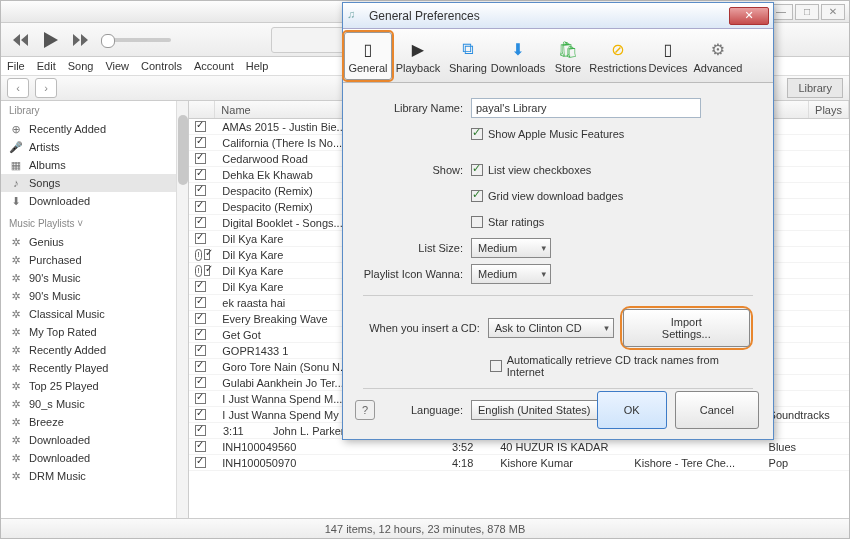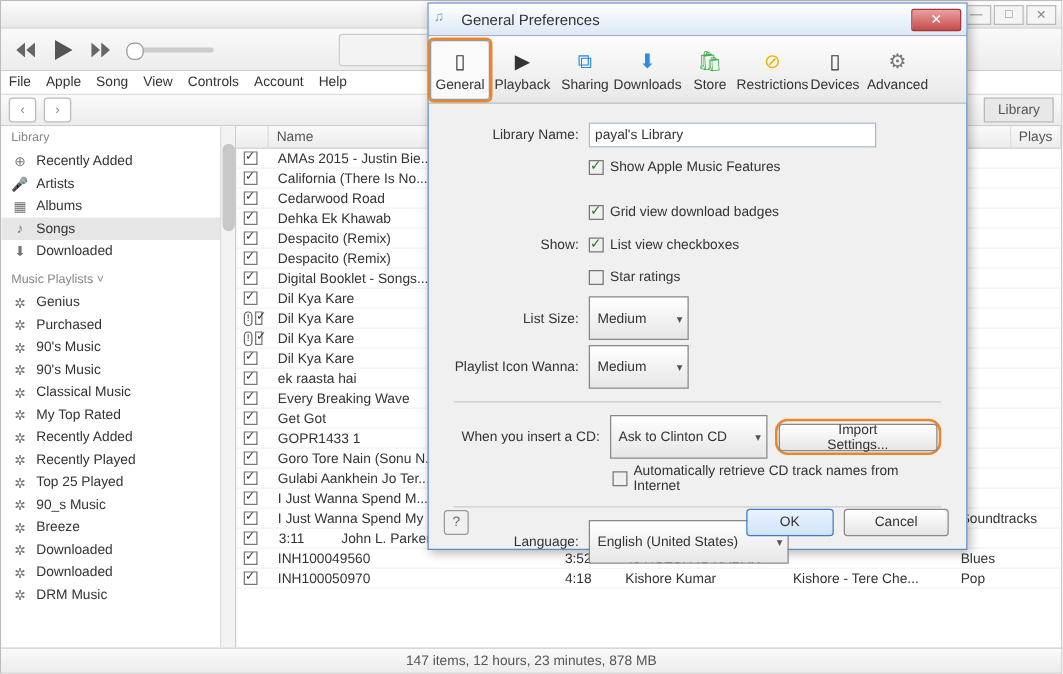--- a/index.html
+++ b/index.html
@@ -47,24 +47,24 @@
 .ptab{width:48px;height:48px;display:flex;flex-direction:column;align-items:center;justify-content:center;gap:2px;font-size:10px;color:#444;border:1px solid transparent;border-radius:3px;margin:0 1px}
 .ptab.active{background:#fafafa;border:1px solid #999}
 .ptab.hl{outline:2px solid #e8862d;outline-offset:0}
 .ptab-ic{width:22px;height:22px;display:flex;align-items:center;justify-content:center;font-size:16px}
 .pref-body{padding:14px 20px 6px 20px}
 .frow{display:flex;align-items:center;margin-bottom:4px;min-height:22px}
 .flabel{width:108px;text-align:right;padding-right:8px;color:#333}
 .finput{height:20px;border:1px solid #a7b7c7;background:#fff;padding:0 4px;flex:1;max-width:230px}
 .fck{width:12px;height:12px;border:1px solid #777;margin-right:5px;position:relative;display:inline-block}
 .fck.on::after{content:"✓";position:absolute;left:0;top:-3px;color:#2a7a2a;font-size:11px}
-.fsel{height:35px;border:1px solid #888;background:linear-gradient(#fff,#e6e6e6);padding:0 18px 0 6px;position:relative;min-width:80px;display:inline-flex;align-items:center}
+.fsel{height:20px;border:1px solid #888;background:linear-gradient(#fff,#e6e6e6);padding:0 18px 0 6px;position:relative;min-width:80px;display:inline-flex;align-items:center}
 .fsel::after{content:"▾";position:absolute;right:4px;color:#555;font-size:9px}
 .sep{height:1px;background:#ccc;margin:10px 0}
-.btn{height:22px;padding:0 24px;border:1px solid #888;background:linear-gradient(#fff,#e6e6e6);border-radius:3px;display:inline-flex;align-items:center;justify-content:center}
+.btn{height:38px;padding:0 24px;border:1px solid #888;background:linear-gradient(#fff,#e6e6e6);border-radius:3px;display:inline-flex;align-items:center;justify-content:center}
 .btn.def{border:1px solid #3d7bc7;background:linear-gradient(#eaf3ff,#cfe4fb)}
 .hl-box{border:2px solid #e8862d;border-radius:10px;padding:1px}
 .pref-foot{position:absolute;bottom:10px;left:12px;right:14px;display:flex;align-items:center}
 .help{width:20px;height:20px;border:1px solid #999;border-radius:3px;display:flex;align-items:center;justify-content:center;color:#666}
 .c-name{width:240px}.c-time{width:50px}.c-artist{width:140px}.c-album{width:140px}.c-genre{width:90px}
 </style>
 </head>
 <body>
 
 <div class="main-win">
@@ -87,21 +87,21 @@
     <div class="pbtn">
         <svg width="16" height="12">
           <path d="M0 0l7 6-7 6zM8 0l7 6-7 6z" fill="#666"></path>
         </svg>
       </div>
     <div class="vol"></div>
     <div class="lcd"></div>
   </div>
   <div class="menubar">
     <span>File</span>
-    <span>Apple</span>
+    <span>Edit</span>
     <span>Song</span>
     <span>View</span>
     <span>Controls</span>
     <span>Account</span>
     <span>Help</span>
   </div>
   <div class="subbar">
     <div class="navbtn">‹</div>
     <div class="navbtn">›</div>
     <div style="flex:1"></div>
@@ -478,28 +478,28 @@
       <div class="flabel">Library Name:</div>
       <input class="finput" value="payal's Library" style="">
     </div>
     <div class="frow">
         <div class="flabel"></div>
         <span class="fck on"></span>
         <span>Show Apple Music Features</span>
       </div>
     <div style="height:10px"></div>
     <div class="frow">
+        <div class="flabel">Show:</div>
+        <span class="fck on"></span>
+        <span>List view checkboxes</span>
+      </div>
+    <div class="frow">
         <div class="flabel"></div>
         <span class="fck on"></span>
         <span>Grid view download badges</span>
-      </div>
-    <div class="frow">
-        <div class="flabel">Show:</div>
-        <span class="fck on"></span>
-        <span>List view checkboxes</span>
       </div>
     <div class="frow">
         <div class="flabel"></div>
         <span class="fck"></span>
         <span>Star ratings</span>
       </div>
     <div class="frow">
         <div class="flabel">List Size:</div>
         <div class="fsel">
           <span>Medium</span>

